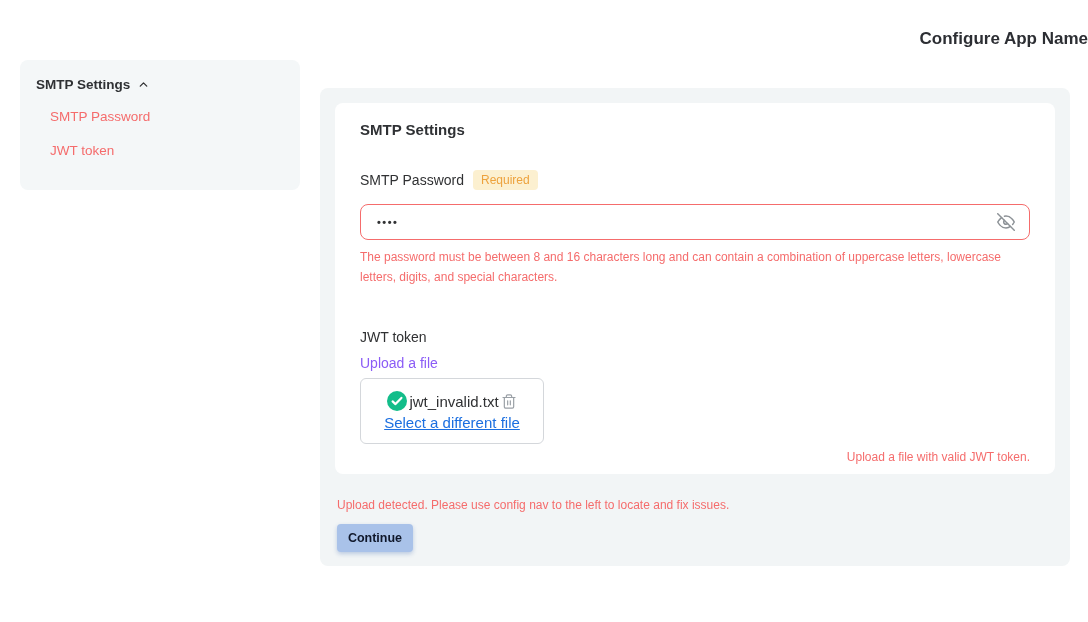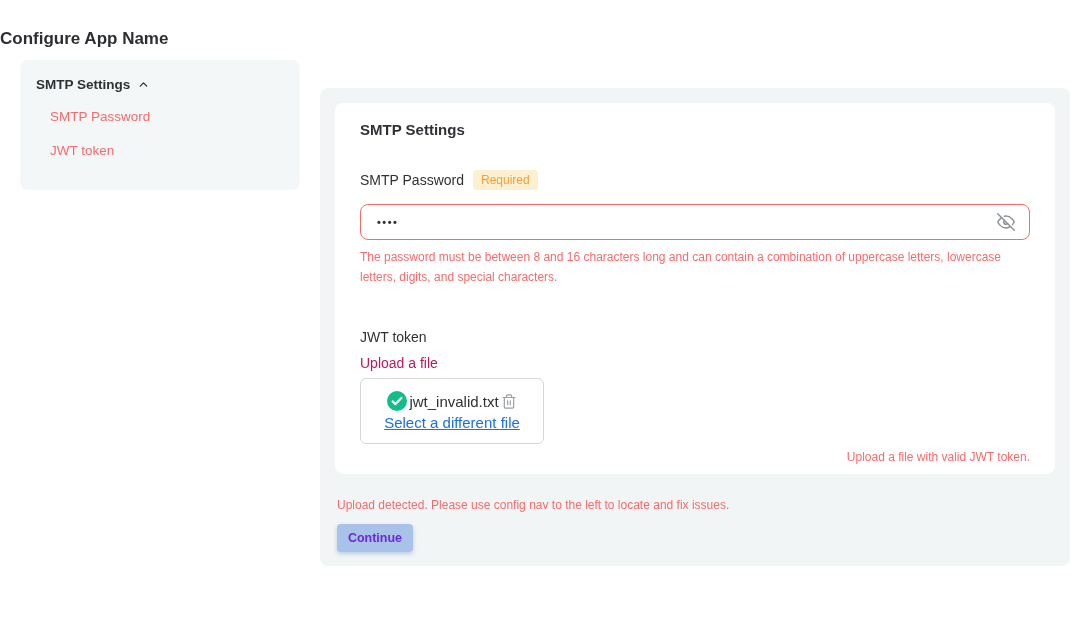--- a/index.html
+++ b/index.html
@@ -1,21 +1,21 @@
 <!DOCTYPE html>
 <html><head>
 <meta charset="utf-8">
 <style>
   * { margin: 0; padding: 0; box-sizing: border-box; }
   html, body { width: 1088px; height: 622px; background: #ffffff;
     font-family: "Liberation Sans", sans-serif; color: #303133; position: relative; }
 
   
   .page-title { position: absolute; top: 29px; left: 0; width: 1088px;
-    text-align: left; font-size: 17px; font-weight: bold; color: #2c2e33; }
+    text-align: right; font-size: 17px; font-weight: bold; color: #2c2e33; }
 
   
   .sidebar { position: absolute; left: 20px; top: 60px; width: 280px; height: 130px;
     background: #f4f7f8; border-radius: 8px; padding: 17px 16px; }
   .sidebar-header { display: flex; align-items: center; gap: 7px; cursor: pointer; }
   .sidebar-header-label { font-size: 13.5px; font-weight: bold; color: #2f3134; }
   .sidebar-item { margin: 15px 0 0 14px; font-size: 13.5px; color: #f56c6c;
     cursor: pointer; line-height: 19px; }
   .sidebar-item + .sidebar-item { margin-top: 15px; }
 
@@ -35,36 +35,36 @@
     border: 1px solid #f56c6c; border-radius: 8px; background: #fff; padding: 0 12px 0 0; }
   .pw-input { flex: 1; border: none; outline: none; background: transparent;
     padding: 0 16px; font-size: 11px; font-weight: bold; letter-spacing: 1.5px;
     color: #303133; font-family: "Liberation Sans", sans-serif; }
   .eye-btn { background: none; border: none; cursor: pointer; display: flex;
     align-items: center; padding: 2px; }
 
   .field-error { margin-top: 7px; font-size: 12px; line-height: 20px; color: #f56c6c; }
 
   .jwt-label { margin-top: 42px; font-size: 14px; font-weight: 500; color: #303133; }
-  .upload-label { margin-top: 10px; font-size: 14px; font-weight: 500; color: #be185d; }
+  .upload-label { margin-top: 10px; font-size: 14px; font-weight: 500; color: #8b5cf6; }
 
   .upload-box { margin-top: 7px; width: 184px; height: 66px; background: #fff;
     border: 1px solid #d4d7db; border-radius: 6px; display: flex; flex-direction: column;
     align-items: center; justify-content: center; }
   .upload-file-row { display: flex; align-items: center; gap: 2px; }
   .file-name { font-size: 15px; color: #303133; }
   .trash-btn { background: none; border: none; cursor: pointer; display: flex;
     align-items: center; padding: 0; }
   .select-different { margin-top: 3px; font-size: 15px; color: #1b6fe0;
     text-decoration: underline; cursor: pointer; }
   .upload-error { margin-top: 6px; font-size: 12px; color: #f56c6c; text-align: right; }
 
   .panel-error { margin: 24px 0 0 2px; font-size: 12px; color: #f56c6c; }
   .continue-btn { display: block; margin: 12px 0 0 2px; width: 76px; height: 28px;
-    background: #a9c2e9; border: none; border-radius: 4px; color: #6d28d9;
+    background: #a9c2e9; border: none; border-radius: 4px; color: #0f172a;
     font-size: 12.5px; font-weight: bold; font-family: "Liberation Sans", sans-serif;
     box-shadow: 0 2px 4px rgba(120,150,200,0.45); cursor: not-allowed; }
 </style>
 </head>
 <body>
 
 <div class="page-title">Configure App Name</div>
 
 <aside class="sidebar">
   <div class="sidebar-header">

